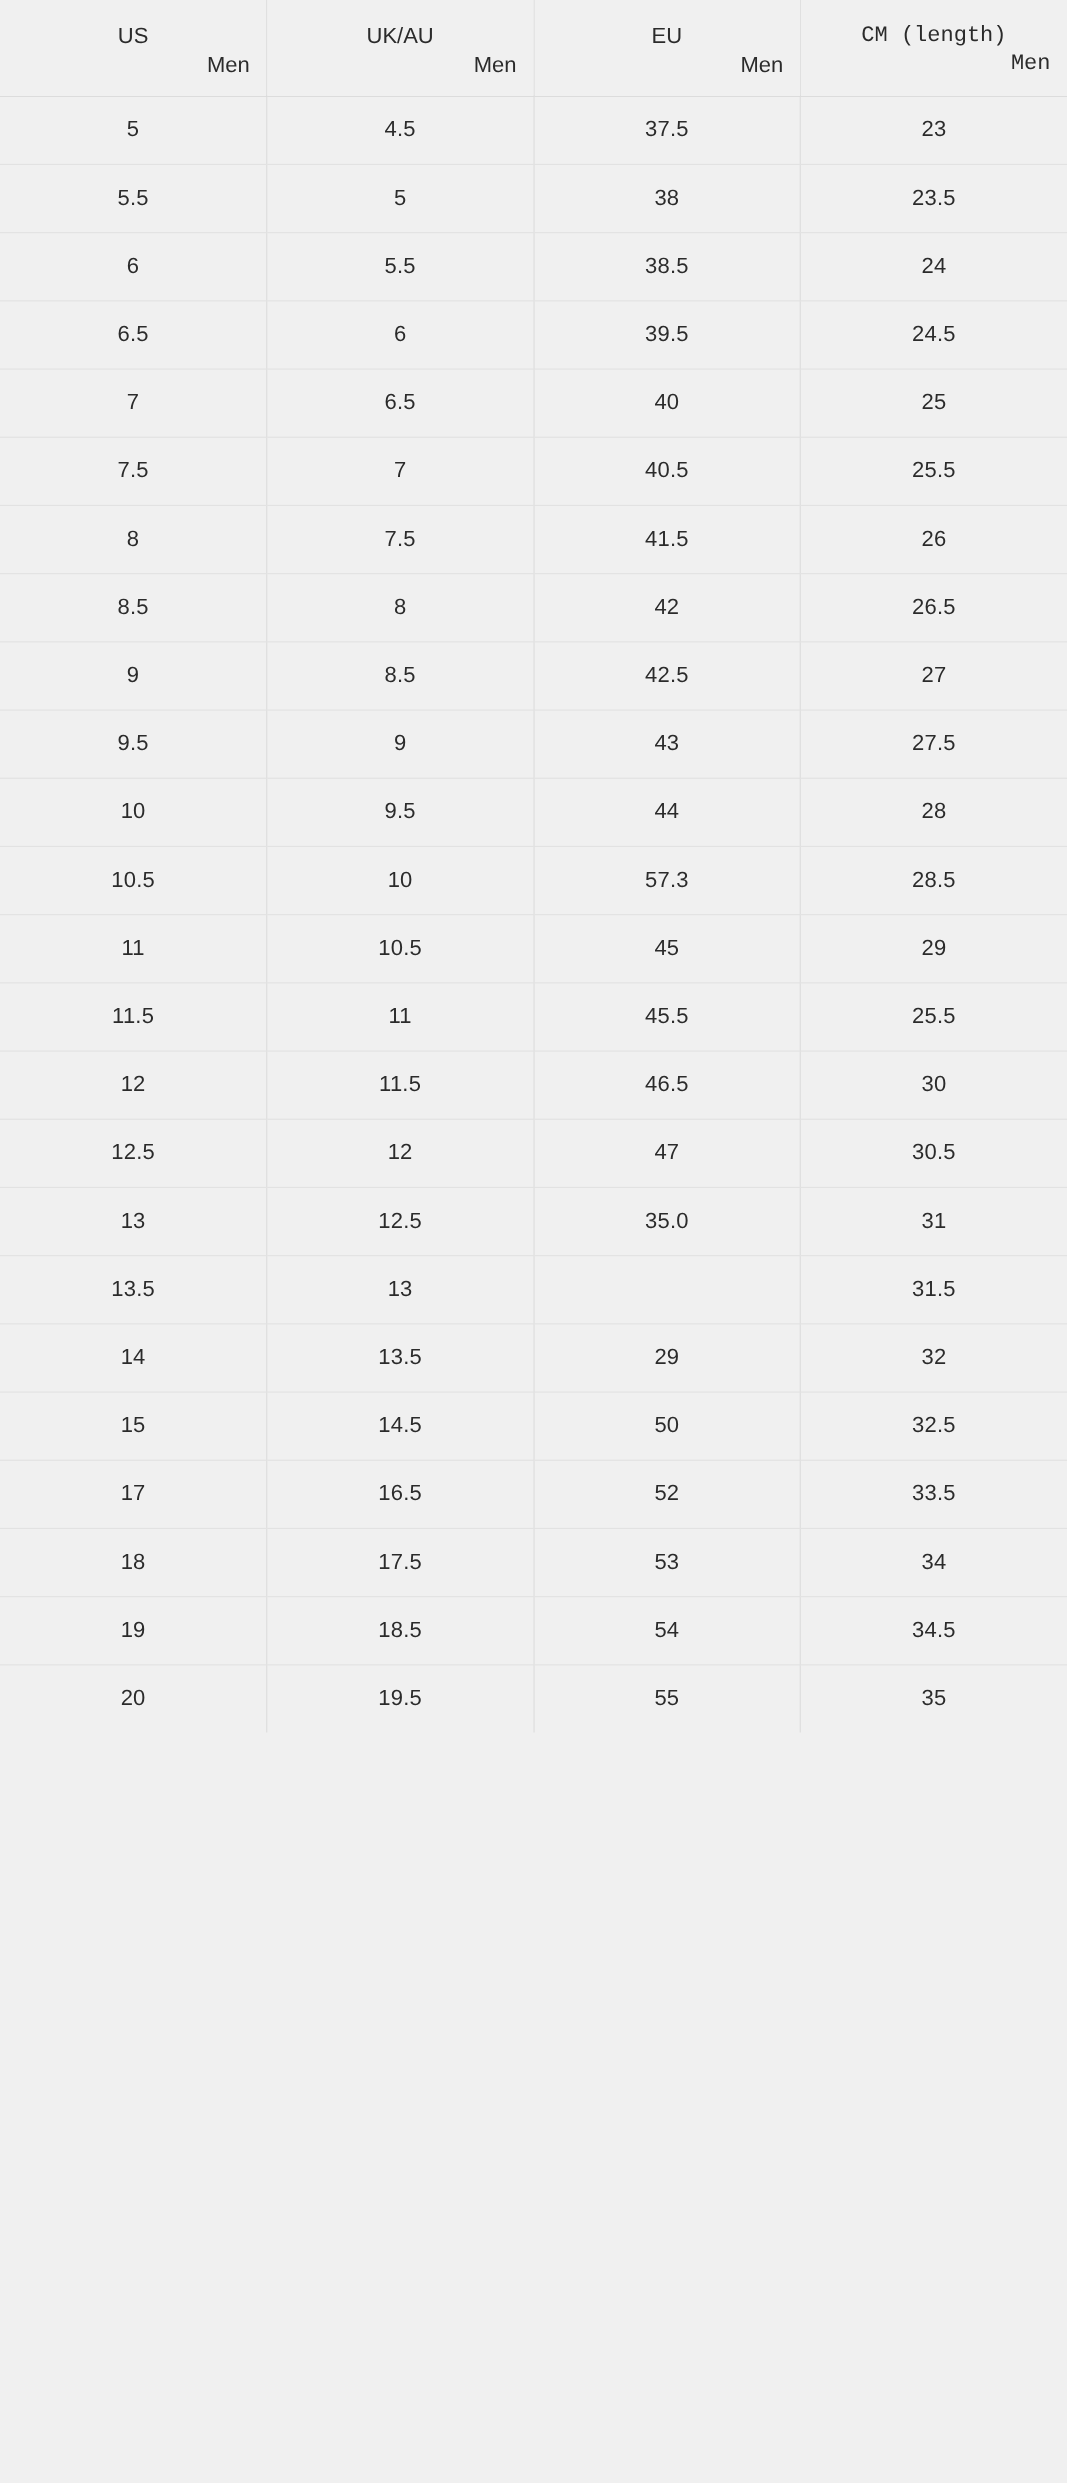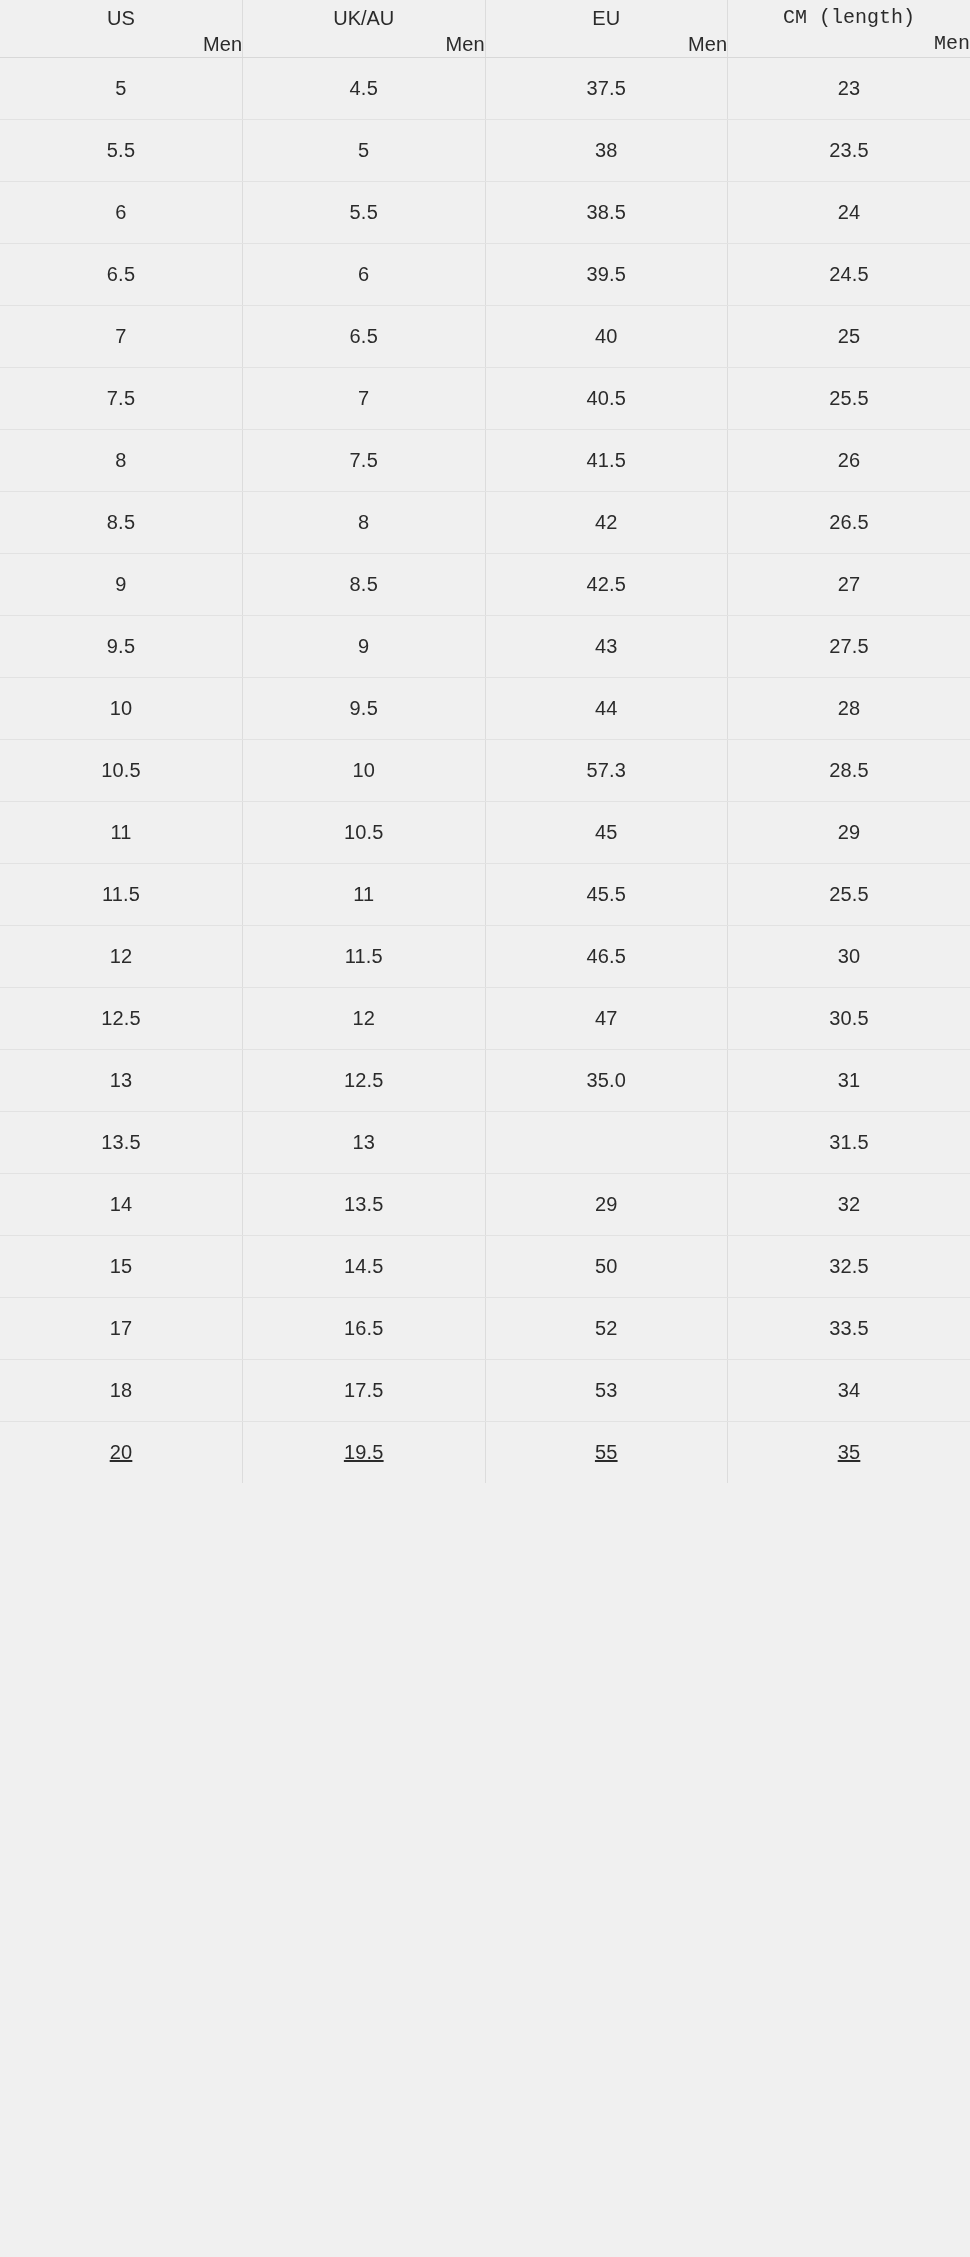--- a/index.html
+++ b/index.html
@@ -21,21 +21,21 @@
     table-layout: fixed;
     background: #f0f0f0;
   }
 
   
   .chart-head {
     position: relative;
   }
   .chart-head th {
     height: 57px;
-    padding: 0;
+    padding: 15px;
     vertical-align: bottom;
     text-align: center;
     font-weight: 400;
     color: #2b2b2b;
     font-size: 20px;
     border-right: 1px solid #dcdcdc;
     border-bottom: 1px solid #d8d8d8;
     background: #f0f0f0;
     overflow: hidden;
   }
@@ -56,21 +56,21 @@
     text-align: center;
     vertical-align: middle;
     font-size: 20px;
     color: #2b2b2b;
     border-right: 1px solid #dcdcdc;
     border-bottom: 1px solid #e2e2e2;
     background: #f0f0f0;
     letter-spacing: 0.2px;
   }
   .chart-body td:last-child { border-right: none; }
-  .chart-body tr:last-child td { border-bottom: none; text-decoration: underline; }
+  .chart-body tr:last-child td { border-bottom: none; }
 </style>
 </head>
 <body>
 
 <table class="size-chart">
   <thead>
     <tr class="chart-head">
       <th>
         <span class="head-inner">
           <span class="head-unit">US</span>
@@ -224,19 +224,25 @@
         <td>52</td>
         <td>33.5</td>
       </tr>
       <tr>
         <td>18</td>
         <td>17.5</td>
         <td>53</td>
         <td>34</td>
       </tr>
       <tr>
+        <td>19</td>
+        <td>18.5</td>
+        <td>54</td>
+        <td>34.5</td>
+      </tr>
+      <tr>
         <td>20</td>
         <td>19.5</td>
         <td>55</td>
         <td>35</td>
       </tr>
     </tbody>
 </table>
 
 </body></html>

